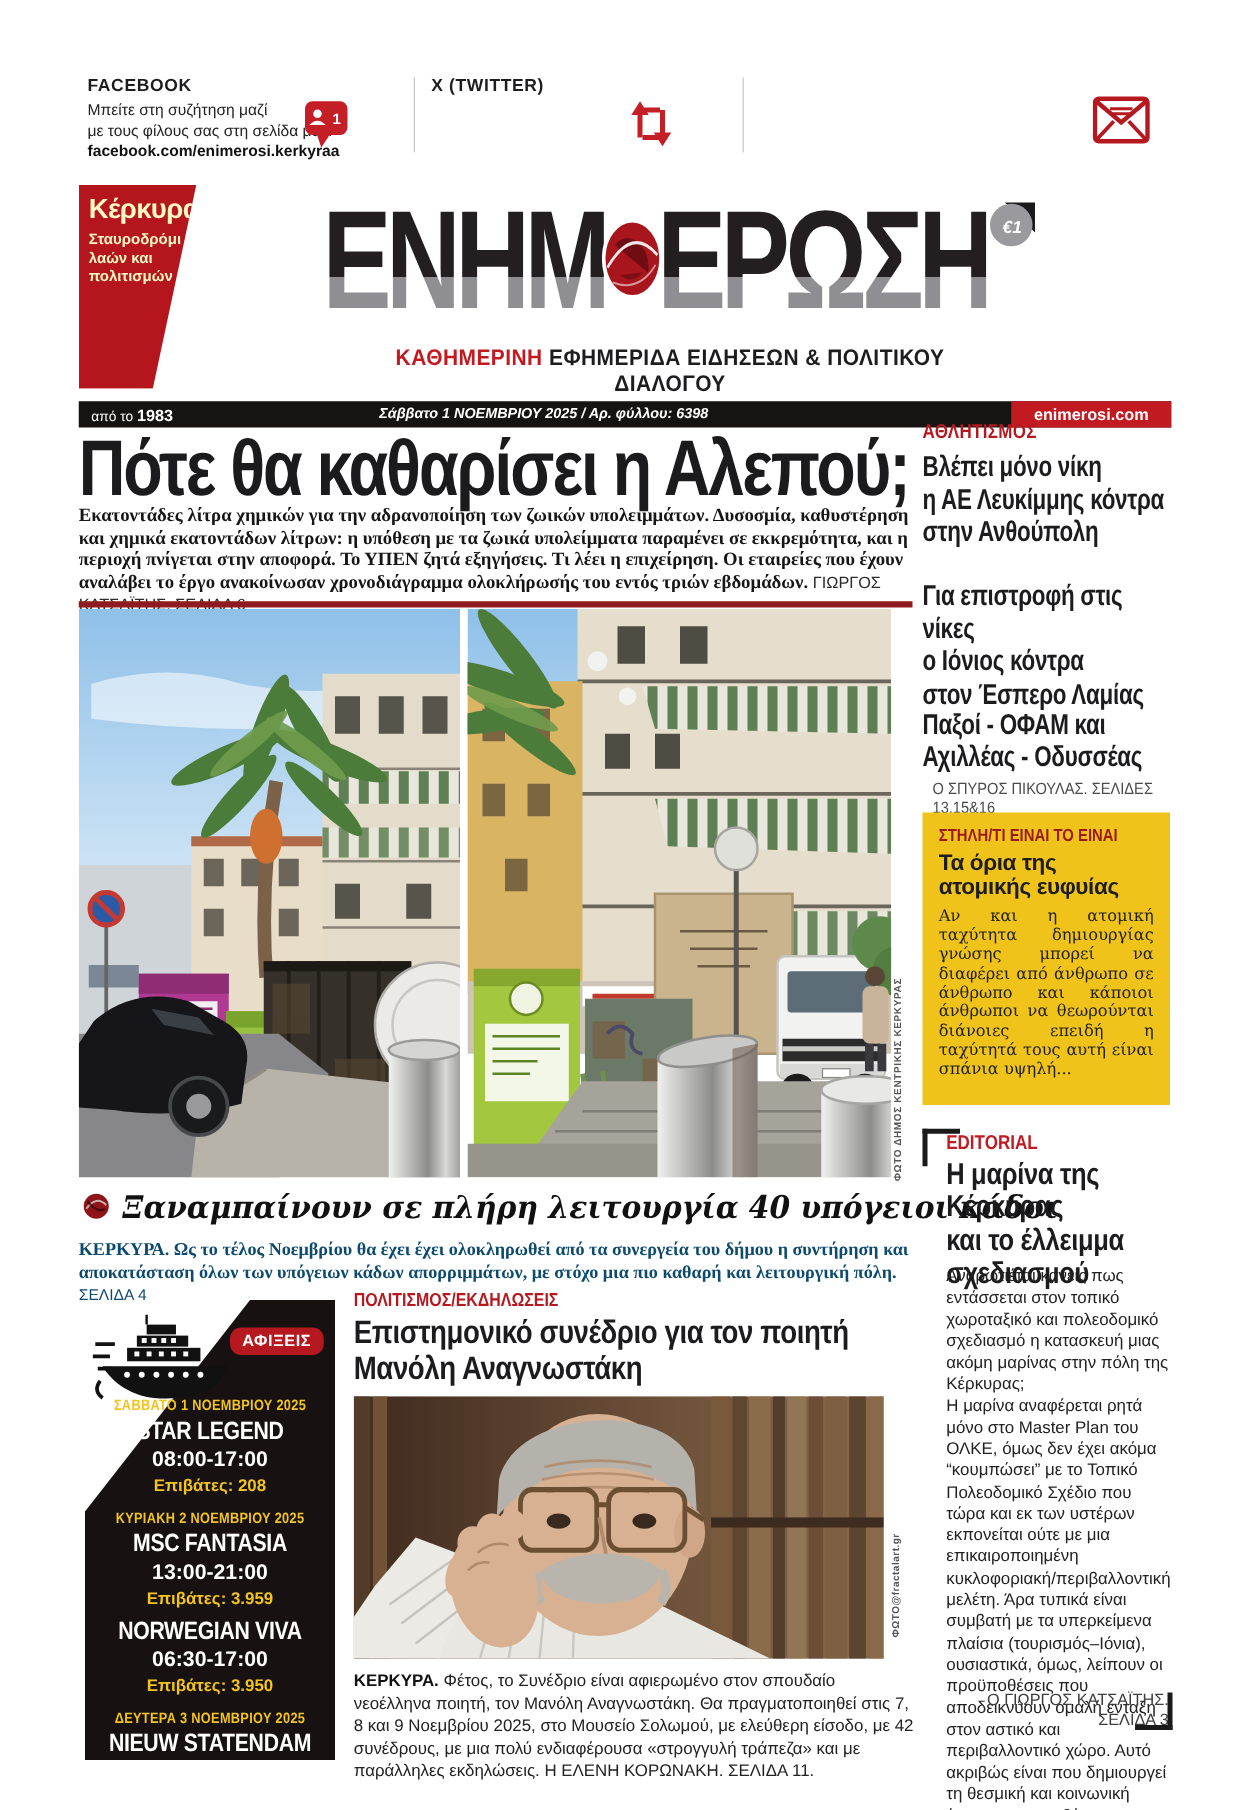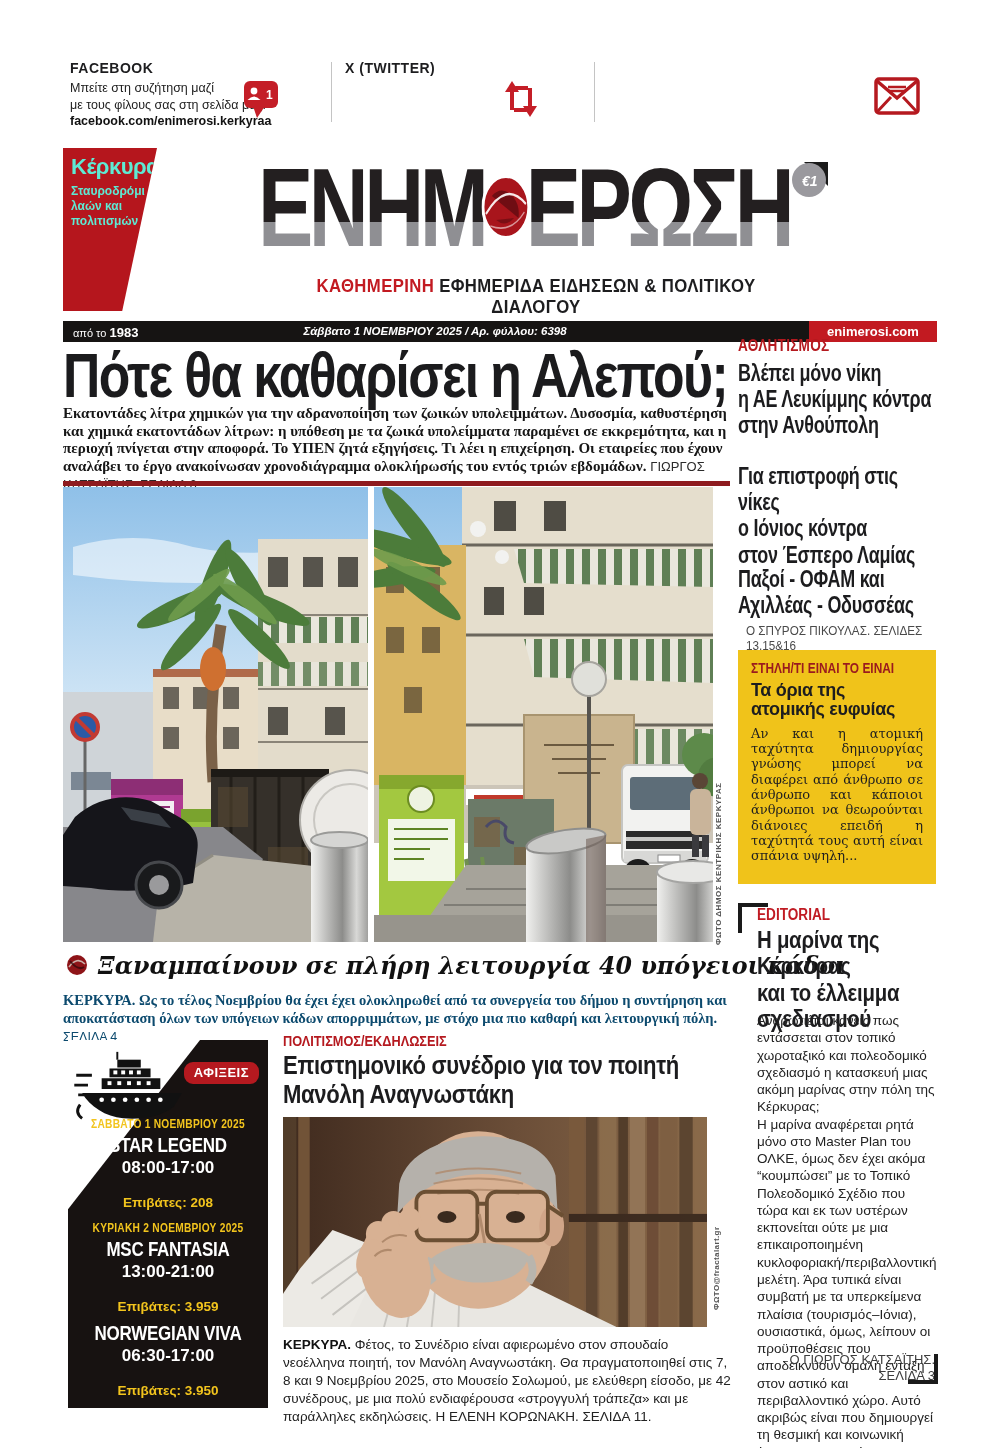--- a/index.html
+++ b/index.html
@@ -14,21 +14,21 @@
   .cxc{transform:scaleX(.85);transform-origin:center top;}
 
   
   .soc-col h4{margin:0 0 4px 0;font-size:14px;letter-spacing:.5px;}
   .soc-col p{margin:0;font-size:12.5px;line-height:1.32;color:#222;}
   .soc-col .lnk{font-weight:bold;font-size:12.5px;color:#111;}
   .vdiv{width:1px;background:#c4c4c4;}
 
   
   .ribbon{left:63px;top:148px;width:94px;height:163px;background:#b5161d;
-    clip-path:polygon(0 0,100% 0,63% 100%,0 100%);color:#5eead4;padding:6px 8px;box-sizing:border-box;}
+    clip-path:polygon(0 0,100% 0,63% 100%,0 100%);color:#fef9c3;padding:6px 8px;box-sizing:border-box;}
   .ribbon .rt{font-size:22px;font-weight:bold;letter-spacing:-.5px;}
   .ribbon .rs{font-size:12px;font-weight:bold;line-height:1.25;margin-top:4px;width:70px;}
   .logo-wrap{left:258px;top:158px;display:flex;align-items:flex-start;transform:scaleX(.74);transform-origin:left top;}
   .logo-txt{font-size:112px;line-height:.9;font-weight:bold;letter-spacing:-6px;
     background:linear-gradient(to bottom,#231f20 0 63%,#8f8f93 63% 100%);
     -webkit-background-clip:text;background-clip:text;color:transparent;}
   .globe{width:66px;height:66px;margin:16px -6px 0 -4px;border-radius:50%;z-index:3;flex:0 0 auto;}
   .price{left:790px;top:160px;width:36px;height:36px;}
   .tagline{left:256px;top:276px;width:560px;text-align:center;font-weight:bold;font-size:18px;letter-spacing:.4px;transform:scaleX(.93);transform-origin:center top;}
   .tag-red{color:#c21a21;}
@@ -72,21 +72,21 @@
   
   .arrbox{left:68px;top:1040px;width:200px;height:368px;background:#171211;overflow:hidden;}
   .arr-white{position:absolute;left:0;top:0;width:100%;height:100%;background:#fff;
     clip-path:polygon(0 0,66% 0,0 46%);}
   .arr-badge{position:absolute;right:9px;top:22px;background:#b5191f;color:#fff;font-size:13px;font-weight:800;
     padding:3px 10px 4px;border-radius:9px;letter-spacing:.5px;}
   .arr-list{position:absolute;left:0;top:66px;width:100%;text-align:center;}
   .arr-date{font-size:12px;font-weight:800;color:#f2c41d;margin-top:11px;letter-spacing:.3px;}
   .arr-ship{font-size:20px;font-weight:800;color:#fff;margin-top:3px;letter-spacing:-.3px;}
   .arr-hrs{font-size:17px;font-weight:bold;color:#fff;margin-top:1px;}
-  .arr-pax{font-size:13.5px;font-weight:bold;color:#f2c41d;margin-top:17px;}
+  .arr-pax{font-size:13.5px;font-weight:bold;color:#f2c41d;margin-top:3px;}
 
   
   .cu-label{left:283px;top:1032px;font-size:15px;font-weight:800;color:#b5191f;}
   .cu-head{left:283px;top:1051px;font-size:26px;font-weight:bold;line-height:1.12;letter-spacing:-.4px;color:#1c1c1e;}
   .cu-credit{left:712px;top:1160px;height:150px;writing-mode:vertical-rl;transform:rotate(180deg);
     font-size:8px;color:#555;font-weight:bold;letter-spacing:.4px;}
   .cu-cap{left:283px;top:1336px;width:448px;font-size:13.5px;line-height:1.34;color:#222;}
   .cu-cap b{color:#111;}
 </style>
 </head>

